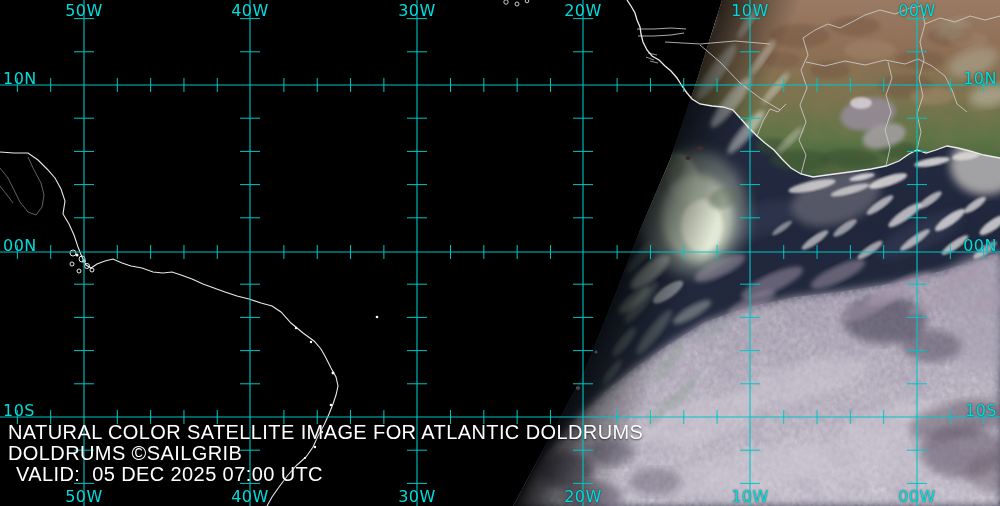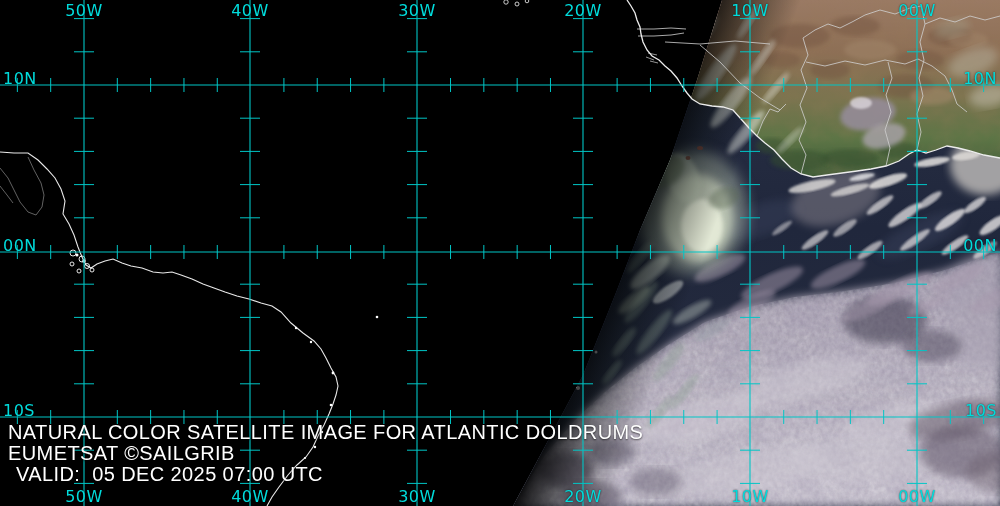--- a/index.html
+++ b/index.html
@@ -444,17 +444,17 @@
       <div class="geo-label" style="left: 3px; top: 69px;">10N</div>
       <div class="geo-label" style="right: 3px; top: 69px;">10N</div>
       <div class="geo-label" style="left: 3px; top: 236px;">00N</div>
       <div class="geo-label" style="right: 3px; top: 236px;">00N</div>
       <div class="geo-label" style="left: 3px; top: 401px;">10S</div>
       <div class="geo-label" style="right: 3px; top: 401px;">10S</div>
     </div>
 
 <div class="title-block">
   <div class="title-line t1" style="color: rgb(255, 255, 255);">NATURAL COLOR SATELLITE IMAGE FOR ATLANTIC DOLDRUMS</div>
-  <div class="title-line t2" style="color: rgb(255, 255, 255);">EUMETSAT ©SAILGRIB</div>
+  <div class="title-line t2" style="color: rgb(255, 255, 255);">DOLDRUMS ©SAILGRIB</div>
   <div class="title-line t3" style="color: rgb(255, 255, 255);">VALID:  05 DEC 2025 07:00 UTC</div>
 </div>
 
 </div>
 
 </body></html>

